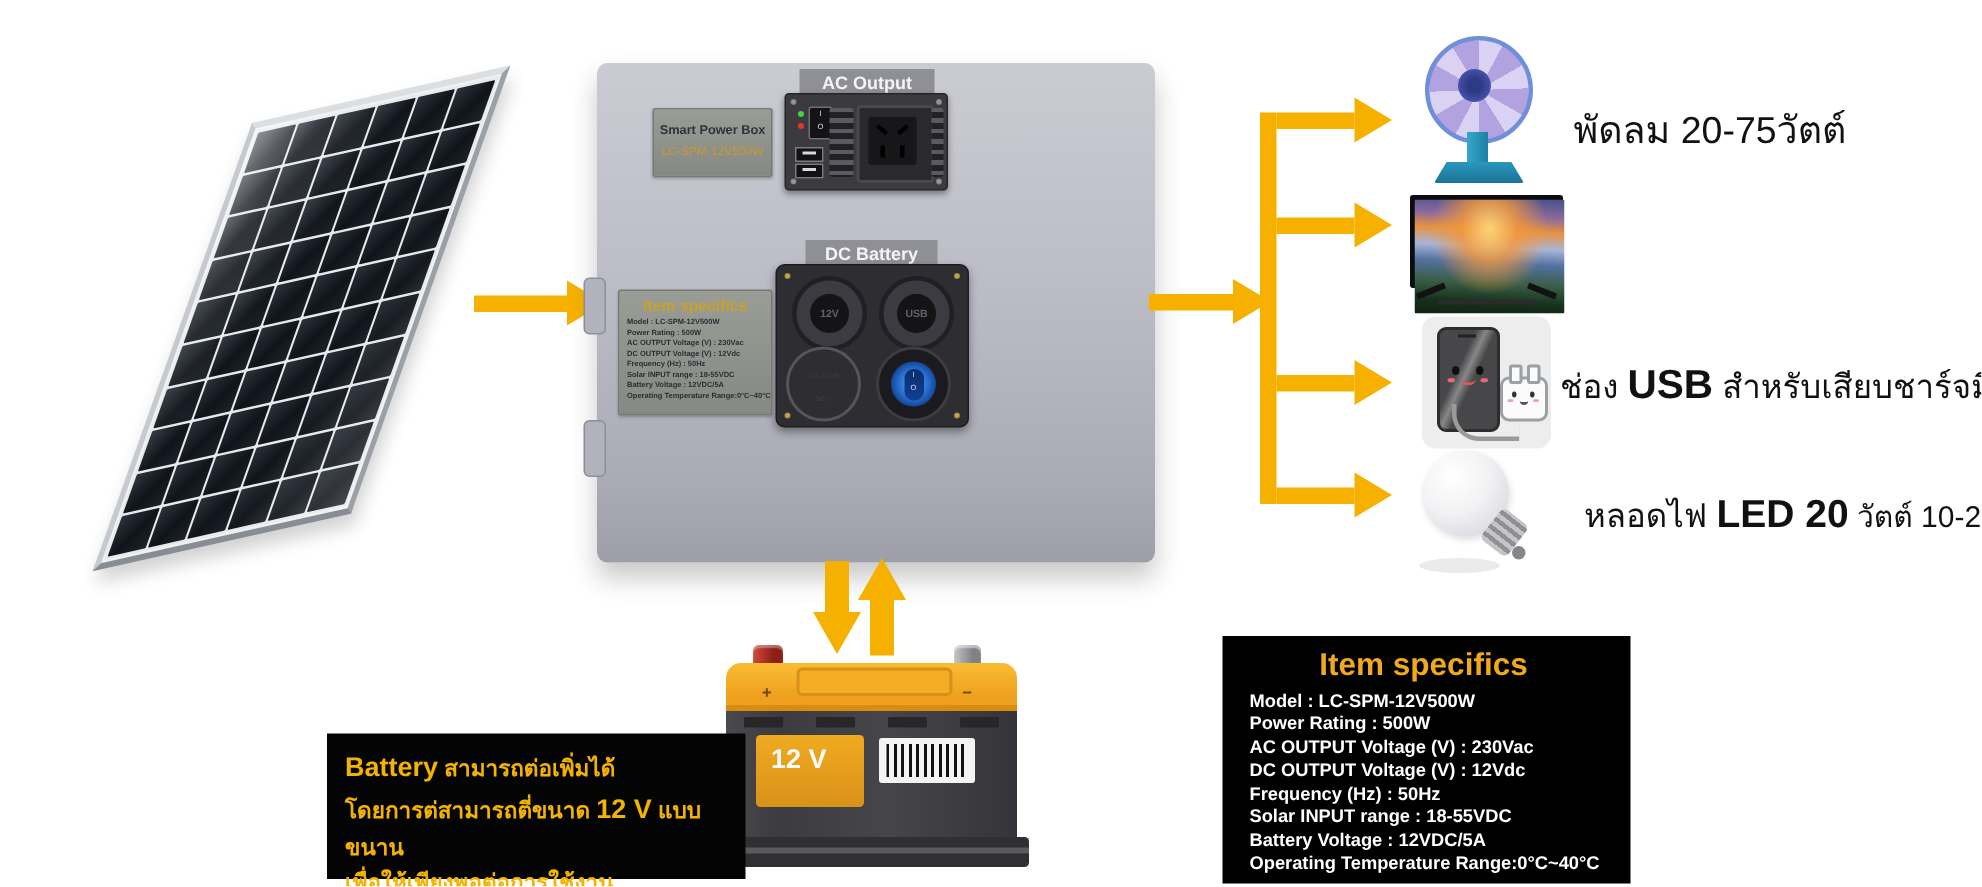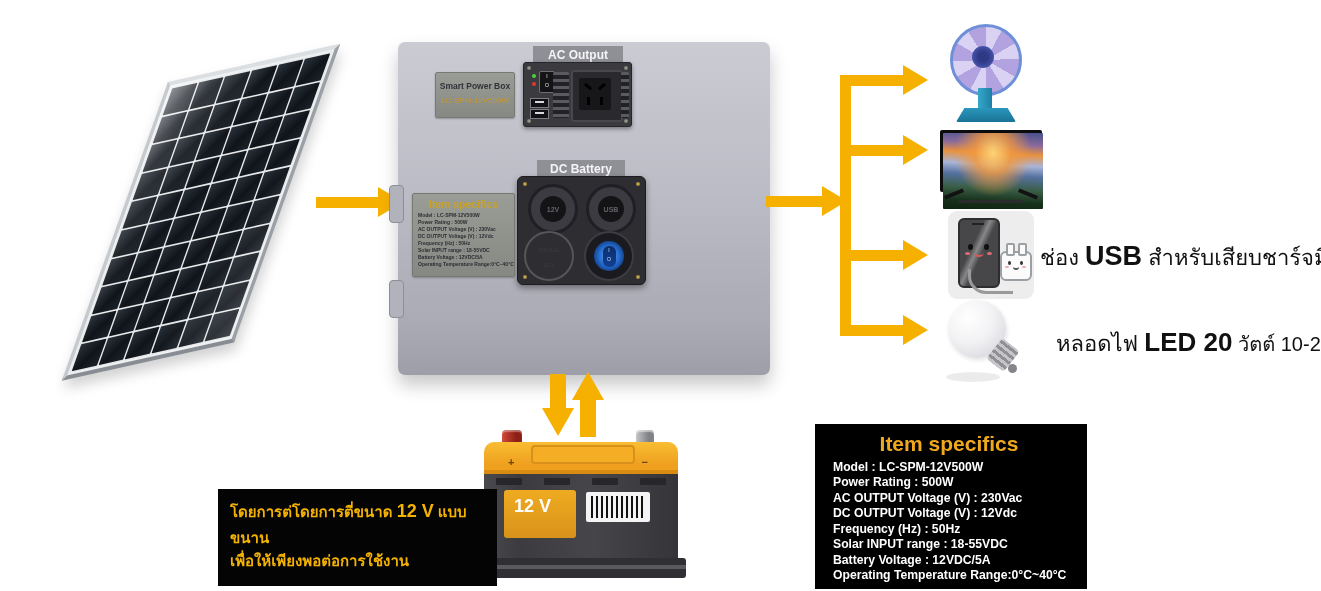--- a/index.html
+++ b/index.html
@@ -378,21 +378,22 @@
       <div id="bat-barcode">
           <i></i>
         </div>
     </div>
     <div id="bat-base">
         <i></i>
       </div>
   </div>
 
   <div id="battery-note" class="abs black-label">
-    <div><span>โดยการต่โดยการตี่ขนาด </span><span class="big">12 V</span><span> แบบขนาน</span></div>
+    <div><span class="big">Battery</span><span> สามารถต่อเพิ่มได้</span></div>
+    <div><span>โดยการต่สามารถตี่ขนาด </span><span class="big">12 V</span><span> แบบขนาน</span></div>
     <div>เพื่อให้เพียงพอต่อการใช้งาน</div>
   </div>
 
   <div id="item-specs" class="abs">
     <div class="title">Item specifics</div>
     <div class="ln">Model : LC-SPM-12V500W</div>
     <div class="ln">Power Rating : 500W</div>
     <div class="ln">AC OUTPUT Voltage (V) : 230Vac</div>
     <div class="ln">DC OUTPUT Voltage (V) : 12Vdc</div>
     <div class="ln">Frequency (Hz) : 50Hz</div>
@@ -400,20 +401,23 @@
     <div class="ln">Battery Voltage : 12VDC/5A</div>
     <div class="ln">Operating Temperature Range:0°C~40°C</div>
   </div>
 
   <div id="fan" class="abs">
     <div id="fan-head"></div>
     <div id="fan-hub"></div>
     <div id="fan-neck"></div>
     <div id="fan-base"></div>
   </div>
+  <div class="dev-label" style="left:1049px;top:66px;">
+    <span>พัดลม 20-75วัตต์</span>
+  </div>
 
   <div id="tv" class="abs">
     <div id="tv-frame"></div>
     <div id="tv-screen"></div>
     <div class="tv-leg" style="left:4px;transform:rotate(-22deg);"></div>
     <div class="tv-leg" style="left:78px;transform:rotate(22deg);"></div>
     <div id="tv-bar"></div>
   </div>
 
   <div id="usb-illo" class="abs">

